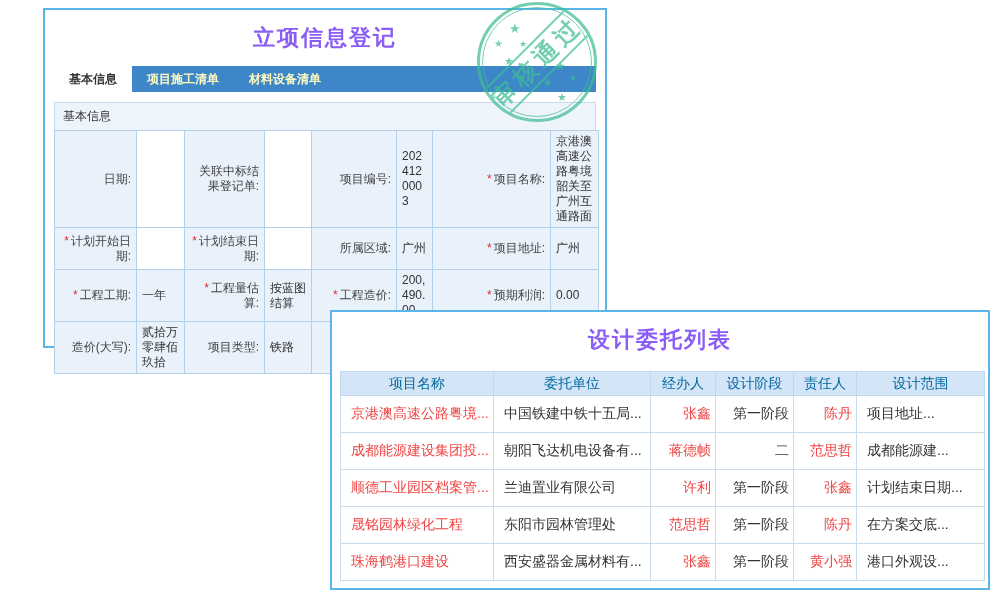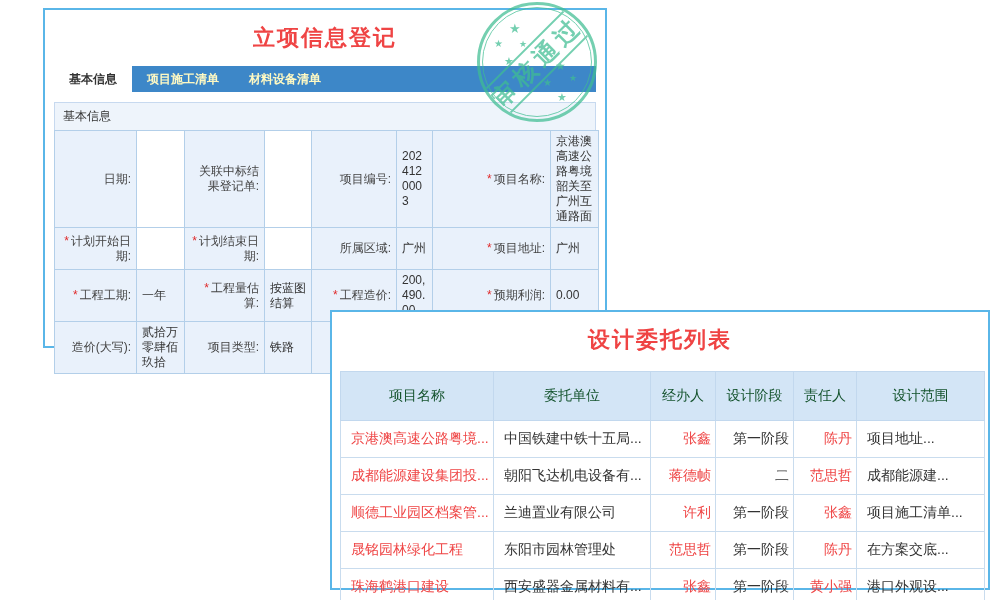--- a/index.html
+++ b/index.html
@@ -3,21 +3,21 @@
 <meta charset="utf-8">
 <style>
   * { margin:0; padding:0; box-sizing:border-box; }
   html,body { width:1000px; height:600px; background:#fff; overflow:hidden;
               font-family:"Liberation Sans","DejaVu Sans",sans-serif; position:relative; }
   .panel { position:absolute; background:#fff; border:2px solid #5ab6e8; }
   #panel1 { left:43px; top:8px; width:564px; height:340px; z-index:1; }
   #panel2 { left:330px; top:310px; width:660px; height:280px; z-index:3; }
 
   .p-title { margin-top:13px; text-align:center; font-size:22px; font-weight:bold;
-             color:#ef4444; letter-spacing:2px; }
+             color:#8b5cf6; letter-spacing:2px; }
 
   .tabbar { margin:13px 9px 0; height:26px; background:#3d87c8; display:flex; align-items:stretch; }
   .tab { display:flex; align-items:center; padding:0 15px; font-size:12px; font-weight:bold;
          color:#fef9c3; cursor:pointer; white-space:nowrap; }
   .tab.active { background:#fff; color:#333; }
 
   .sec-header { margin:10px 9px 0; background:#eef4fb; border:1px solid #c7d9ef; border-bottom:none;
                 font-size:12px; color:#333; padding:5px 8px; }
 
   .form-table { margin:0 9px; width:calc(100% - 18px); border-collapse:collapse;
@@ -25,21 +25,21 @@
   .form-table td { border:1px solid #b3cfe9; background:#e9f1fb; padding:3px 5px;
                    vertical-align:middle; word-break:break-all; line-height:15px; }
   .form-table tr.r1 { height:92px; }
   .form-table tr.r2, .form-table tr.r3, .form-table tr.r4 { height:42px; }
   td.lbl { text-align:right; color:#444; }
   td.inp { background:#fff; }
   .req { color:#e02b2b; margin-right:2px; }
 
   .list-table { margin:16px 8px 0; width:calc(100% - 16px); border-collapse:collapse;
                 table-layout:fixed; font-size:14px; }
-  .list-table th { background:#d3e5f6; color:#14532d; font-weight:normal; height:49px;
+  .list-table th { background:#d3e5f6; color:#0369a1; font-weight:normal; height:24px;
                    border:1px solid #c2d8ee; }
   .list-table td { border:1px solid #c9dcee; height:37px; padding:0 10px; color:#333;
                    white-space:nowrap; overflow:hidden; }
   .list-table td.ctr { text-align:right; padding:0 4px; }
   .link { color:#ef4444; cursor:pointer; }
 
   #stamp { position:absolute; left:477px; top:2px; width:120px; height:120px; z-index:2; opacity:0.72; }
   .stamp-circle  { position:absolute; left:0; top:0; right:0; bottom:0; border:3px solid #3fbd92; border-radius:50%; }
   .stamp-circle2 { position:absolute; left:5px; top:5px; right:5px; bottom:5px; border:1px solid #3fbd92; border-radius:50%; }
   .stamp-clip { position:absolute; left:3px; top:3px; right:3px; bottom:3px; border-radius:50%; overflow:hidden; }
@@ -183,21 +183,21 @@
         <td class="ctr">二</td>
         <td class="ctr"><span class="link">范思哲</span></td>
         <td>成都能源建...</td>
       </tr>
       <tr>
         <td><span class="link">顺德工业园区档案管...</span></td>
         <td>兰迪置业有限公司</td>
         <td class="ctr"><span class="link">许利</span></td>
         <td class="ctr">第一阶段</td>
         <td class="ctr"><span class="link">张鑫</span></td>
-        <td>项目施工清单...</td>
+        <td>计划结束日期...</td>
       </tr>
       <tr>
         <td><span class="link">晟铭园林绿化工程</span></td>
         <td>东阳市园林管理处</td>
         <td class="ctr"><span class="link">范思哲</span></td>
         <td class="ctr">第一阶段</td>
         <td class="ctr"><span class="link">陈丹</span></td>
         <td>在方案交底...</td>
       </tr>
       <tr>

